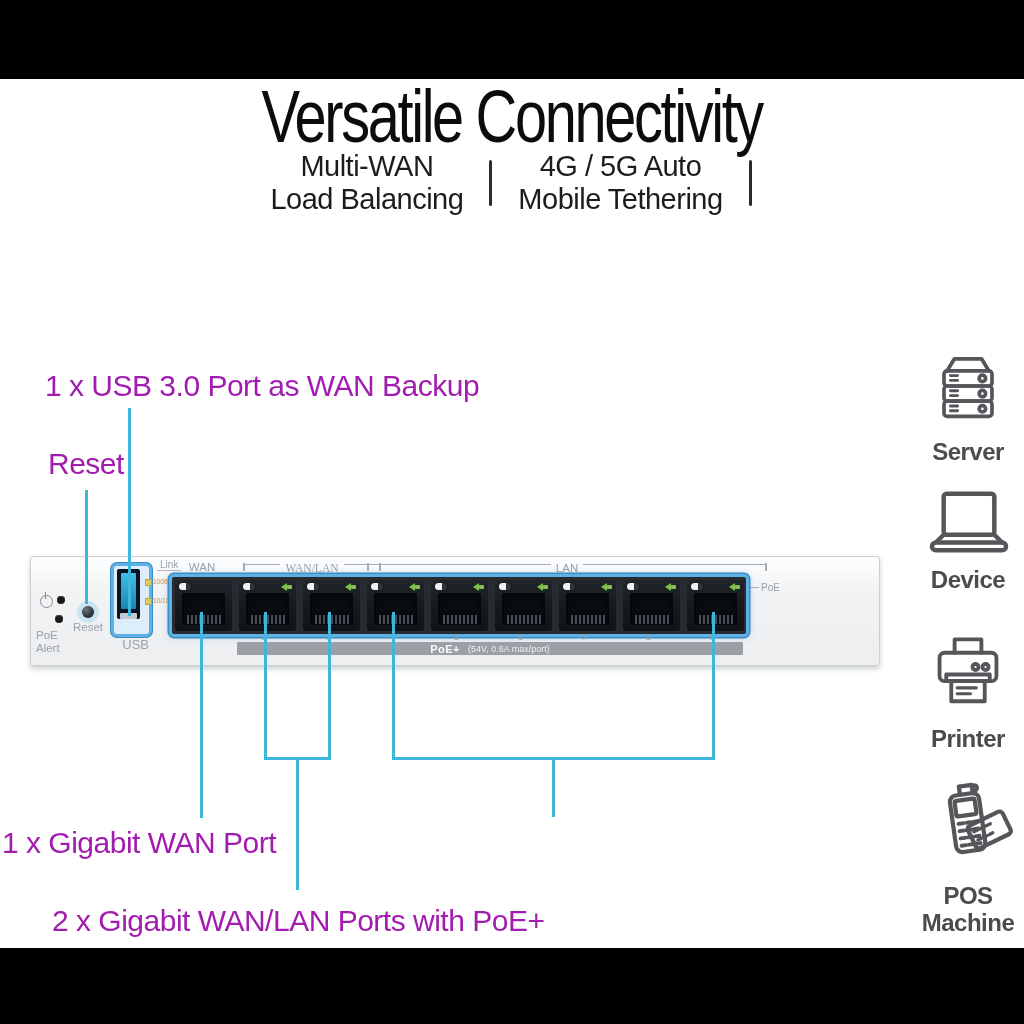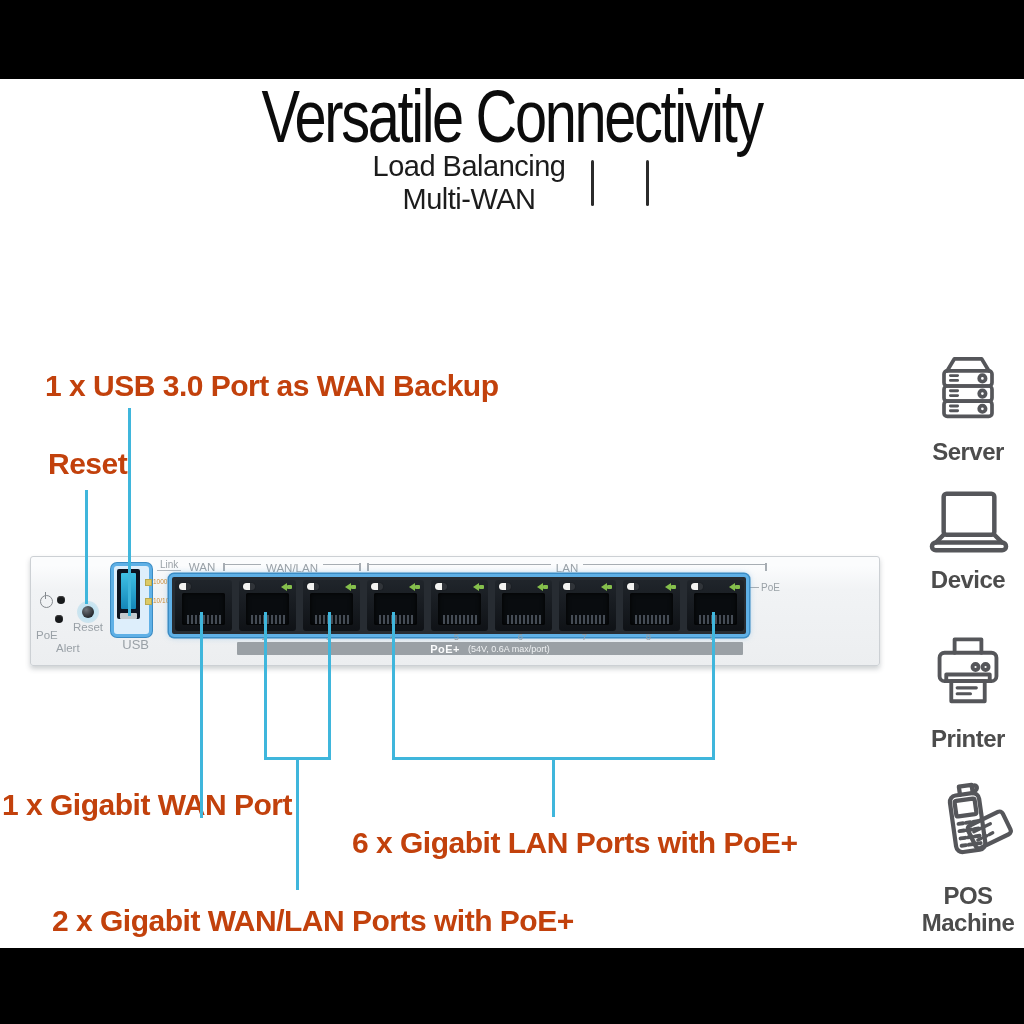--- a/index.html
+++ b/index.html
@@ -13,21 +13,21 @@
   .title{position:absolute;top:80px;left:0;width:1024px;text-align:center;
          font-size:74px;line-height:1;letter-spacing:-3px;color:#0c0c0c;white-space:nowrap;}
   .title .squeeze{display:inline-block;transform:scaleX(0.78);transform-origin:center;}
   .features{position:absolute;top:150px;left:0;width:1024px;display:flex;
             justify-content:center;align-items:center;transform:translateX(12px);}
   .feat{font-size:29px;line-height:33px;text-align:center;color:#1c1c1c;letter-spacing:-0.5px;white-space:nowrap;}
   .feat.single{font-size:31px;}
   .fsep{width:3px;height:46px;background:#2b2b2b;border-radius:2px;margin:0 26px;align-self:center;}
 
   
-  .clabel{position:absolute;font-size:30px;letter-spacing:-0.5px;color:#c2410c;white-space:nowrap;z-index:3;font-weight:bold;}
+  .clabel{position:absolute;font-size:30px;letter-spacing:-0.5px;color:#a21caf;white-space:nowrap;z-index:3;}
 
   
   .cline{position:absolute;background:#3fb6dc;z-index:6;}
 
   
   .device{position:absolute;left:30px;top:556px;width:848px;height:108px;
           background:linear-gradient(#fbfcfd 0 8%, #f1f3f5 30%, #eceef0);
           border:1px solid #ccd0d4;border-radius:3px;
           box-shadow:0 3px 5px rgba(60,70,80,.25);z-index:1;}
   .device *{position:absolute;}
@@ -57,21 +57,21 @@
   .sled.s1{left:114px;top:22px;} .sled.s2{left:114px;top:41px;}
   .sled-txt{font-size:6.5px;color:#c98a35;}
   .sled-txt.t1{left:122px;top:21px;} .sled-txt.t2{left:122px;top:40px;}
 
   .wan-lbl{left:140px;top:4px;width:62px;text-align:center;font-size:11.5px;color:#9aa1a7;}
   .bracket{display:flex;align-items:center;font-size:11.5px;color:#9aa1a7;height:14px;}
   .bracket .bl{flex:1;height:8px;border-top:1.6px solid #a7adb3;position:relative;}
   .bracket .bl.l::before{content:'';position:absolute;left:0;top:-1.6px;width:1.6px;height:8px;background:#a7adb3;}
   .bracket .bl.r::before{content:'';position:absolute;right:0;top:-1.6px;width:1.6px;height:8px;background:#a7adb3;}
   .bracket .bt{padding:0 5px;white-space:nowrap;position:static;}
-  .bracket.wanlan{left:192px;top:4px;width:138px;}
+  .bracket.wanlan{left:212px;top:4px;width:138px;font-family:Liberation Serif, serif;}
   .bracket.lan{left:336px;top:4px;width:400px;}
   .poe-side{left:719px;top:25px;display:flex;align-items:center;font-size:10px;color:#9aa1a7;}
   .poe-side .dash{position:static;width:9px;height:1.6px;background:#a7adb3;margin-right:2px;}
   .poe-side .ptxt{position:static;}
 
   .strip{left:138px;top:17px;width:580px;height:63px;box-sizing:border-box;
          border:3px solid #5fb0e6;border-radius:5px;background:#272c32;
          box-shadow:0 0 0 1.5px #3b8cc4, 0 0 6px rgba(80,160,220,.55);
          display:flex;gap:7px;padding:3px;position:absolute;}
   .port{position:static;width:57px;height:51px;flex:0 0 57px;border-radius:3px;
@@ -103,52 +103,55 @@
 </head>
 <body>
 
 <div class="stage">
   <div class="bar top"></div>
   <div class="bar bottom"></div>
 
   <div class="title"><span class="squeeze">Versatile Connectivity</span></div>
   <div class="features">
     <div class="feat">
+      <div>Multi-WAN</div>
       <div>Load Balancing</div>
-      <div>Multi-WAN</div>
     </div>
     <div class="fsep"></div>
+    <div class="feat">
+      <div>4G / 5G Auto</div>
+      <div>Mobile Tethering</div>
+    </div>
     <div class="fsep"></div>
   </div>
 
   <div class="clabel" style="left:45px;top:369px;">1 x USB 3.0 Port as WAN Backup</div>
   <div class="clabel" style="left:48px;top:447px;">Reset</div>
-  <div class="clabel" style="left:2px;top:788px;">1 x Gigabit WAN Port</div>
-  <div class="clabel" style="left:352px;top:826px;">6 x Gigabit LAN Ports with PoE+</div>
+  <div class="clabel" style="left:2px;top:826px;">1 x Gigabit WAN Port</div>
   <div class="clabel" style="left:52px;top:904px;text-align:center;">2 x Gigabit WAN/LAN Ports with PoE+</div>
 
   <div class="cline" style="left:128px;top:408px;width:3px;height:208px;"></div>
   <div class="cline" style="left:85px;top:490px;width:3px;height:114px;"></div>
   <div class="cline" style="left:200px;top:612px;width:3px;height:206px;"></div>
   <div class="cline" style="left:264px;top:612px;width:3px;height:148px;"></div>
   <div class="cline" style="left:328px;top:612px;width:3px;height:148px;"></div>
   <div class="cline" style="left:264px;top:757px;width:67px;height:3px;"></div>
   <div class="cline" style="left:296px;top:757px;width:3px;height:133px;"></div>
   <div class="cline" style="left:392px;top:612px;width:3px;height:148px;"></div>
   <div class="cline" style="left:712px;top:612px;width:3px;height:148px;"></div>
   <div class="cline" style="left:392px;top:757px;width:323px;height:3px;"></div>
   <div class="cline" style="left:552px;top:757px;width:3px;height:60px;"></div>
 
   <div class="device">
     <span class="pwr"></span>
     <span class="led-dot d1"></span>
     <span class="led-dot d2"></span>
     <div class="poe-alert dtext">
       <div style="position:static;">PoE</div>
-      <div style="position:static;margin-left:20px;">Alert</div>
+      <div style="position:static;">Alert</div>
     </div>
 
     <div class="reset-txt dtext">Reset</div>
     <span class="reset-glow"></span>
     <span class="reset-core"></span>
 
     <div class="usb-hl"></div>
     <div class="usb-port"></div>
     <div class="usb-tongue"></div>
     <div class="usb-base"></div>

